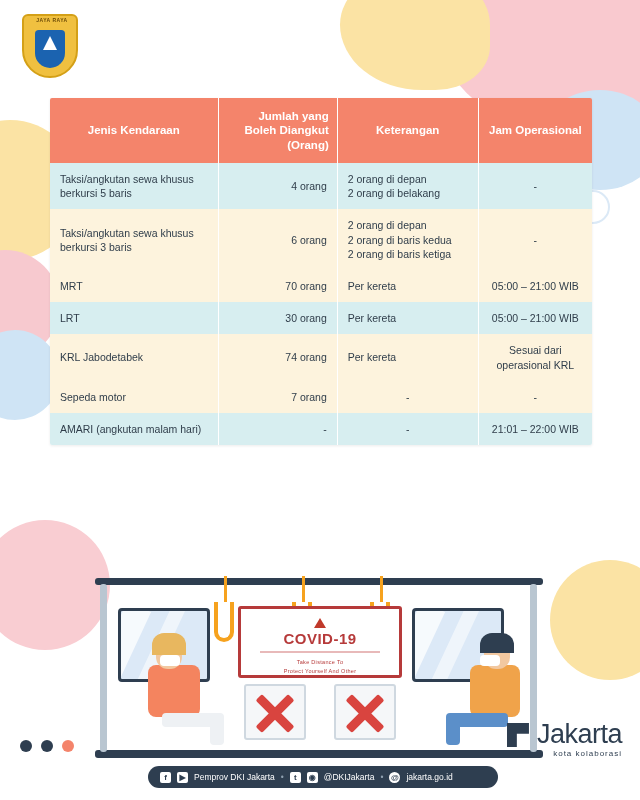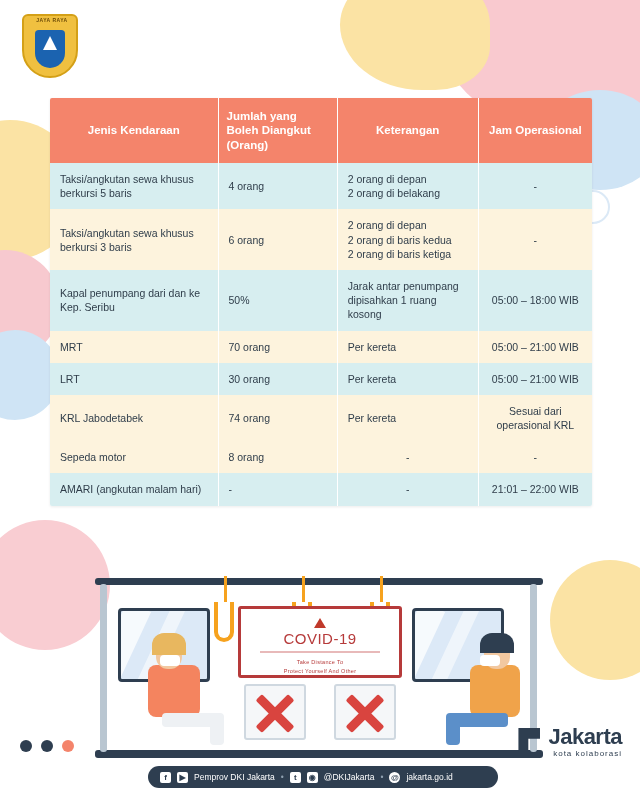--- a/index.html
+++ b/index.html
@@ -118,21 +118,21 @@
     color: #2f3d4a;
     padding: 9px 10px;
     vertical-align: middle;
     line-height: 1.35;
     border-right: 1px solid #ffffff;
   }
   tbody td:last-child { border-right: none; }
   tbody tr.r-blue td { background: #d7eef0; }
   tbody tr.r-cream td { background: #fdf3dd; }
   .c1 { width: 31%; }
-  .c2 { width: 22%; text-align: left; }
+  .c2 { width: 22%; text-align: right; }
   .c3 { width: 26%; }
   .c4 { width: 21%; text-align: center; }
   .nowrap-center { text-align: center; }
 
   
   .illus {
     position: absolute; left: 0; bottom: 0; width: 640px; height: 270px;
   }
   .bus-floor {
     position: absolute; left: 95px; bottom: 42px; width: 448px; height: 8px;
@@ -172,21 +172,21 @@
     text-align: center; padding-top: 4px;
   }
   .poster .alert {
     display:inline-block; width:0;height:0;
     border-left: 6px solid transparent;
     border-right: 6px solid transparent;
     border-bottom: 10px solid #c0392b;
     position: relative; top: 1px;
   }
   .poster .p-title {
-    color: #b63a3a; font-weight: normal; font-size: 15px; line-height: 1.05;
+    color: #b63a3a; font-weight: bold; font-size: 15px; line-height: 1.05;
     letter-spacing: .5px;
   }
   .poster .p-sub {
     color: #b63a3a; font-size: 5.5px; margin-top: 5px; line-height: 1.5;
     letter-spacing: .3px;
   }
   .p-line { width: 120px; height: 2px; background:#e8b9b9; margin: 4px auto 0; }
 
   .strap {
     position: absolute; width: 20px; height: 40px;
@@ -238,21 +238,21 @@
   .ficon {
     display:inline-flex; align-items:center; justify-content:center;
     width: 11px; height: 11px; border-radius: 2px; background:#ffffff;
     color:#2e3e50; font-size: 8px; font-weight:bold;
   }
   .fcircle { border-radius: 50%; }
 
   .jakarta-logo {
     position: absolute; right: 18px; bottom: 42px; color:#2e3e50; text-align:right;
   }
-  .jl-main { font-size: 22px; font-weight: bold; letter-spacing: -0.5px; line-height:1; }
+  .jl-main { font-size: 27px; font-weight: normal; letter-spacing: -0.5px; line-height:1; }
   .jl-sub { font-size: 8px; letter-spacing: 1px; margin-top:1px; }
   .jl-mark {
     position:absolute; left:-30px; top:2px; width: 22px; height: 24px;
     background:#2e3e50;
     clip-path: polygon(0 0, 100% 0, 100% 45%, 45% 45%, 45% 100%, 0 100%);
   }
 
   .dots-left { position:absolute; left: 20px; bottom: 48px; display:flex; gap:9px; }
   .dots-left i { display:block; width: 12px; height:12px; border-radius:50%; }
 </style>
@@ -296,47 +296,41 @@
           <td class="c2">4 orang</td>
           <td class="c3 pre">2 orang di depan<br>2 orang di belakang</td>
           <td class="c4">-</td>
         </tr>
         <tr class="r-cream">
           <td class="c1">Taksi/angkutan sewa khusus berkursi 3 baris</td>
           <td class="c2">6 orang</td>
           <td class="c3 pre">2 orang di depan<br>2 orang di baris kedua<br>2 orang di baris ketiga</td>
           <td class="c4">-</td>
         </tr>
-        <tr class="r-blue">
-          <td class="c1">Kapal penumpang dari dan ke Kep. Seribu</td>
-          <td class="c2">50%</td>
-          <td class="c3">Jarak antar penumpang dipisahkan 1 ruang kosong</td>
-          <td class="c4">05:00 – 18:00 WIB</td>
-        </tr>
         <tr class="r-cream">
           <td class="c1">MRT</td>
           <td class="c2">70 orang</td>
           <td class="c3">Per kereta</td>
           <td class="c4">05:00 – 21:00 WIB</td>
         </tr>
         <tr class="r-blue">
           <td class="c1">LRT</td>
           <td class="c2">30 orang</td>
           <td class="c3">Per kereta</td>
           <td class="c4">05:00 – 21:00 WIB</td>
         </tr>
         <tr class="r-cream">
           <td class="c1">KRL Jabodetabek</td>
           <td class="c2">74 orang</td>
           <td class="c3">Per kereta</td>
           <td class="c4">Sesuai dari operasional KRL</td>
         </tr>
         <tr class="r-cream">
           <td class="c1">Sepeda motor</td>
-          <td class="c2">8 orang</td>
+          <td class="c2">7 orang</td>
           <td class="c3 nowrap-center">-</td>
           <td class="c4">-</td>
         </tr>
         <tr class="r-blue">
           <td class="c1">AMARI (angkutan malam hari)</td>
           <td class="c2">-</td>
           <td class="c3 nowrap-center">-</td>
           <td class="c4">21:01 – 22:00 WIB</td>
         </tr>
       </tbody>

